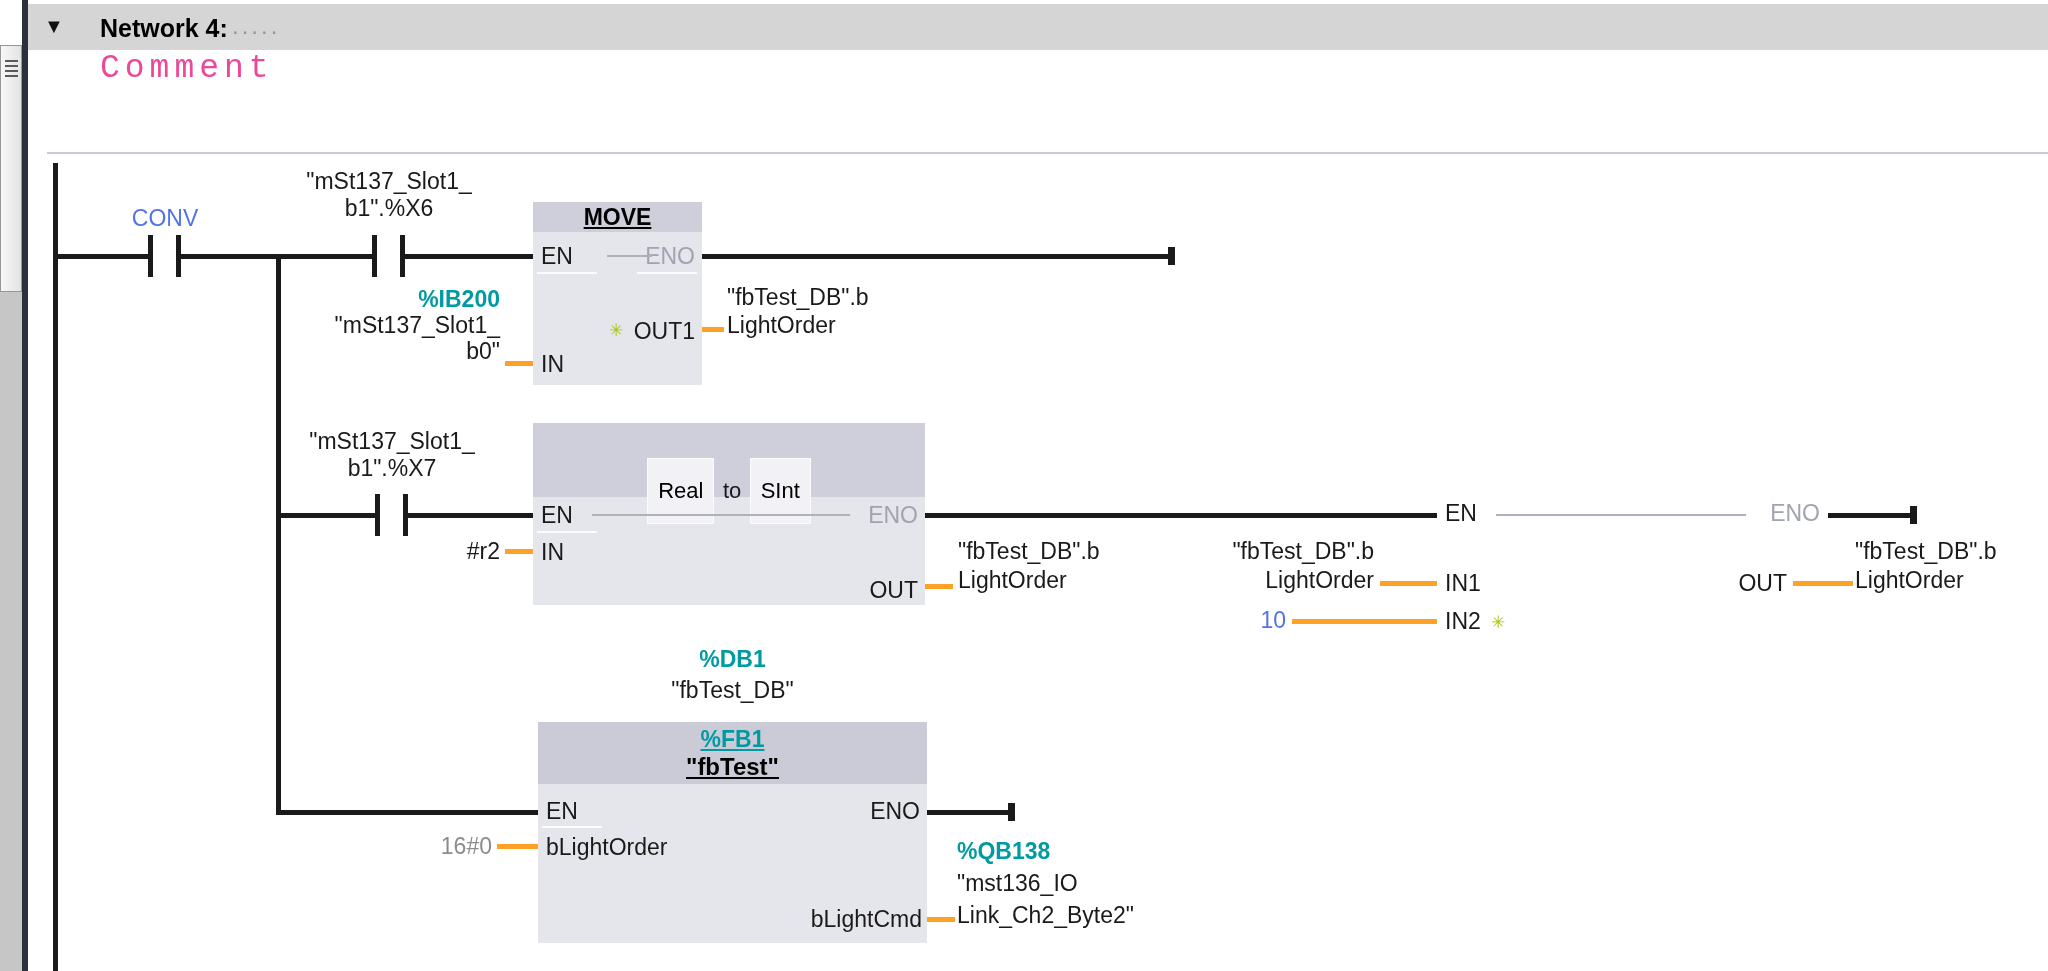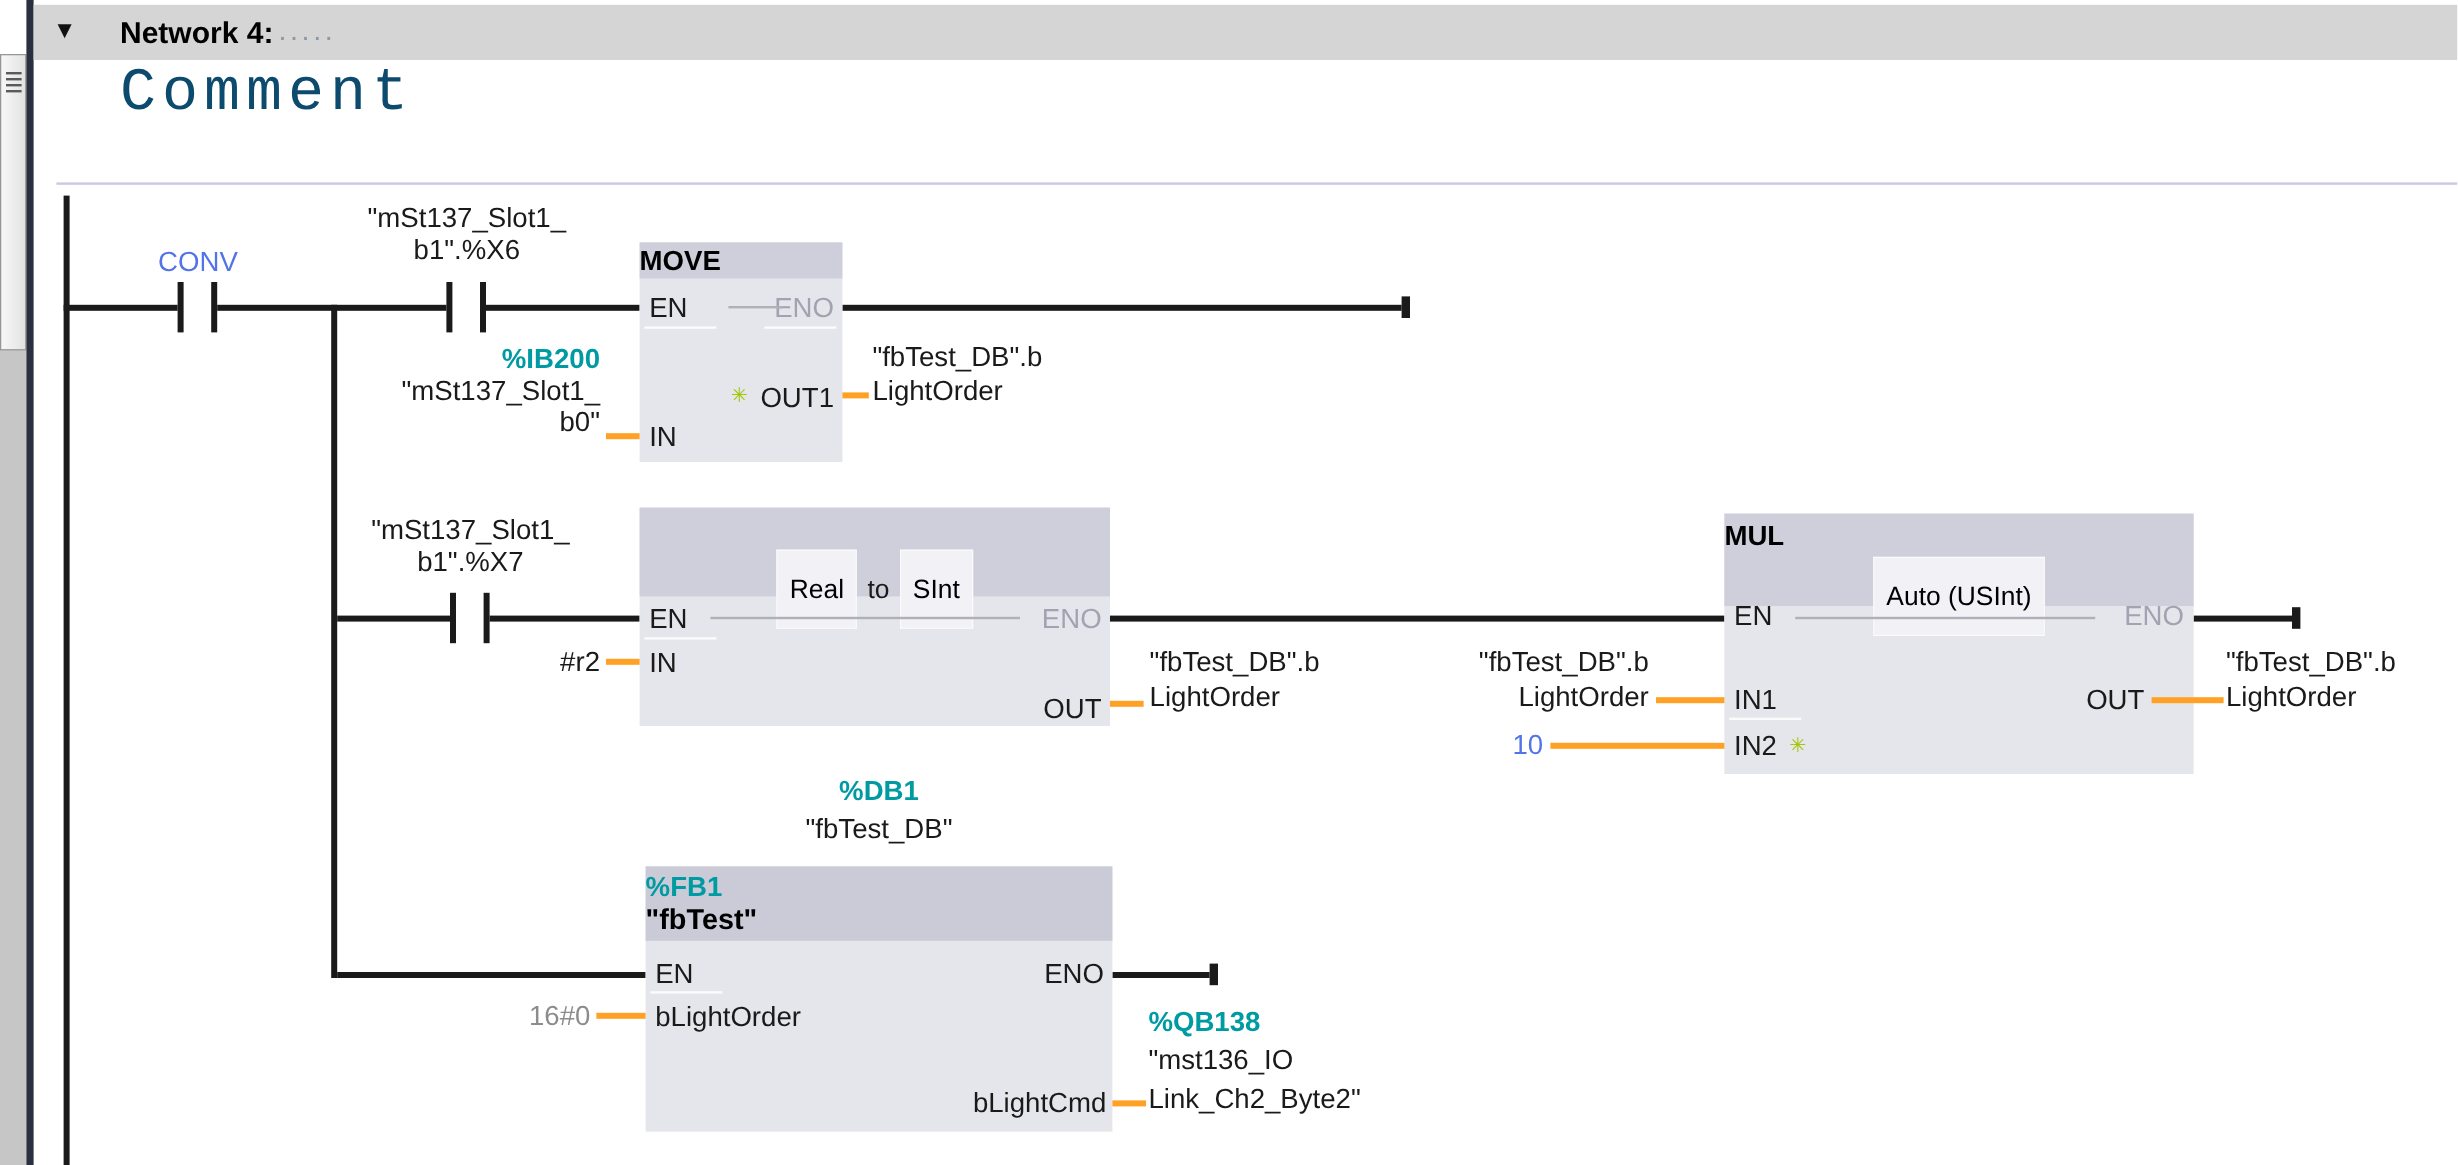--- a/index.html
+++ b/index.html
@@ -10,32 +10,32 @@
   .scroll-thumb{position:absolute;left:0;top:45px;width:22px;height:247px;
                 background:linear-gradient(to right,#f7f7f7,#e3e3e3);border:1px solid #979797;box-sizing:border-box;}
   .grip{position:absolute;left:4px;top:14px;width:13px;height:2px;background:#5a5a5a;
         box-shadow:0 5px 0 #5a5a5a,0 10px 0 #5a5a5a,0 15px 0 #5a5a5a;}
   .panel-divider{position:absolute;left:22px;top:0;width:6px;height:971px;background:#2b3040;}
   .net-header{position:absolute;left:28px;top:4px;width:2020px;height:46px;background:#d5d5d5;}
   .tri{position:absolute;left:16px;top:11px;font-size:20px;color:#111;}
   .net-title{position:absolute;left:72px;top:10px;font-size:25px;font-weight:700;color:#000;}
   .net-dots{position:absolute;left:204px;top:8px;font-size:24px;letter-spacing:3px;color:#8b9aa6;}
   .comment{position:absolute;left:100px;top:50px;font-family:"Liberation Mono","DejaVu Sans Mono",monospace;
-           font-size:50px;letter-spacing:5px;color:#0c4a6e;}
+           font-size:33px;letter-spacing:5px;color:#ec4899;}
   .sep{position:absolute;left:47px;top:152px;width:2001px;height:2px;background:#c9c9e4;}
   
   .hw{position:absolute;height:5px;background:#1a1a1a;}
   .vw{position:absolute;width:5px;background:#1a1a1a;}
   .ow{position:absolute;height:5px;background:#ffa125;}
   .tick{position:absolute;width:7px;height:18px;background:#1a1a1a;}
   .cbar{position:absolute;width:5px;height:42px;background:#1a1a1a;}
   
   .block{position:absolute;background:#e5e5ec;}
   .bhead{position:absolute;left:0;top:0;width:100%;background:#cfcfdb;}
-  .btitle{width:100%;font-weight:700;font-size:23px;color:#000;}
+  .btitle{width:100%;text-align:center;font-weight:700;font-size:23px;color:#000;text-decoration:underline;}
   .graylink{position:absolute;height:2px;background:#b0b0ba;}
   .wuline{position:absolute;height:2px;background:rgba(255,255,255,.85);}
   .pin{position:absolute;font-size:23px;color:#1a1a1a;white-space:nowrap;}
   .pin-r{text-align:right;}
   .eno-gray{color:#a0a4b0;}
   .typebox{display:inline-block;background:#f1f1f6;border:1px solid #fbfbfd;
            padding:16px 10px;height:32px;line-height:32px;font-size:22px;color:#000;}
   .typerow{position:absolute;width:100%;text-align:center;}
   .star{position:absolute;font-size:17px;color:#9fc800;}
   
@@ -142,28 +142,20 @@
   <div class="pin pin-r" style="left:533px;top:577px;width:385px">OUT</div>
 
   <div class="op rgt" style="left:390px;top:538px;width:110px">#r2</div>
   <div class="ow" style="left:505px;top:549px;width:28px"></div>
   <div class="ow" style="left:925px;top:584px;width:28px"></div>
   <div class="op" style="left:958px;top:537px;line-height:29px">
     <div>"fbTest_DB".b</div>
     <div>LightOrder</div>
   </div>
 
-  <div class="block" style="left:1437px;top:428px;width:391px;height:217px">
-    <div class="bhead" style="height:77px">
-      <div class="btitle" style="margin-top:5px">MUL</div>
-      <div class="typerow" style="top:36px">
-        <span class="typebox">Auto (USInt)</span>
-      </div>
-    </div>
-  </div>
   <div class="pin" style="left:1445px;top:500px">EN</div>
   <div class="pin pin-r eno-gray" style="left:1437px;top:500px;width:383px">ENO</div>
   <div class="graylink" style="left:1496px;top:514px;width:250px"></div>
   <div class="pin" style="left:1445px;top:570px">IN1</div>
   <div class="wuline" style="left:1441px;top:598px;width:60px"></div>
   <div class="pin" style="left:1445px;top:608px">IN2</div>
   <div class="star" style="left:1491px;top:612px">✳</div>
   <div class="pin pin-r" style="left:1437px;top:570px;width:350px">OUT</div>
 
   <div class="op rgt" style="left:1174px;top:537px;width:200px;line-height:29px">

